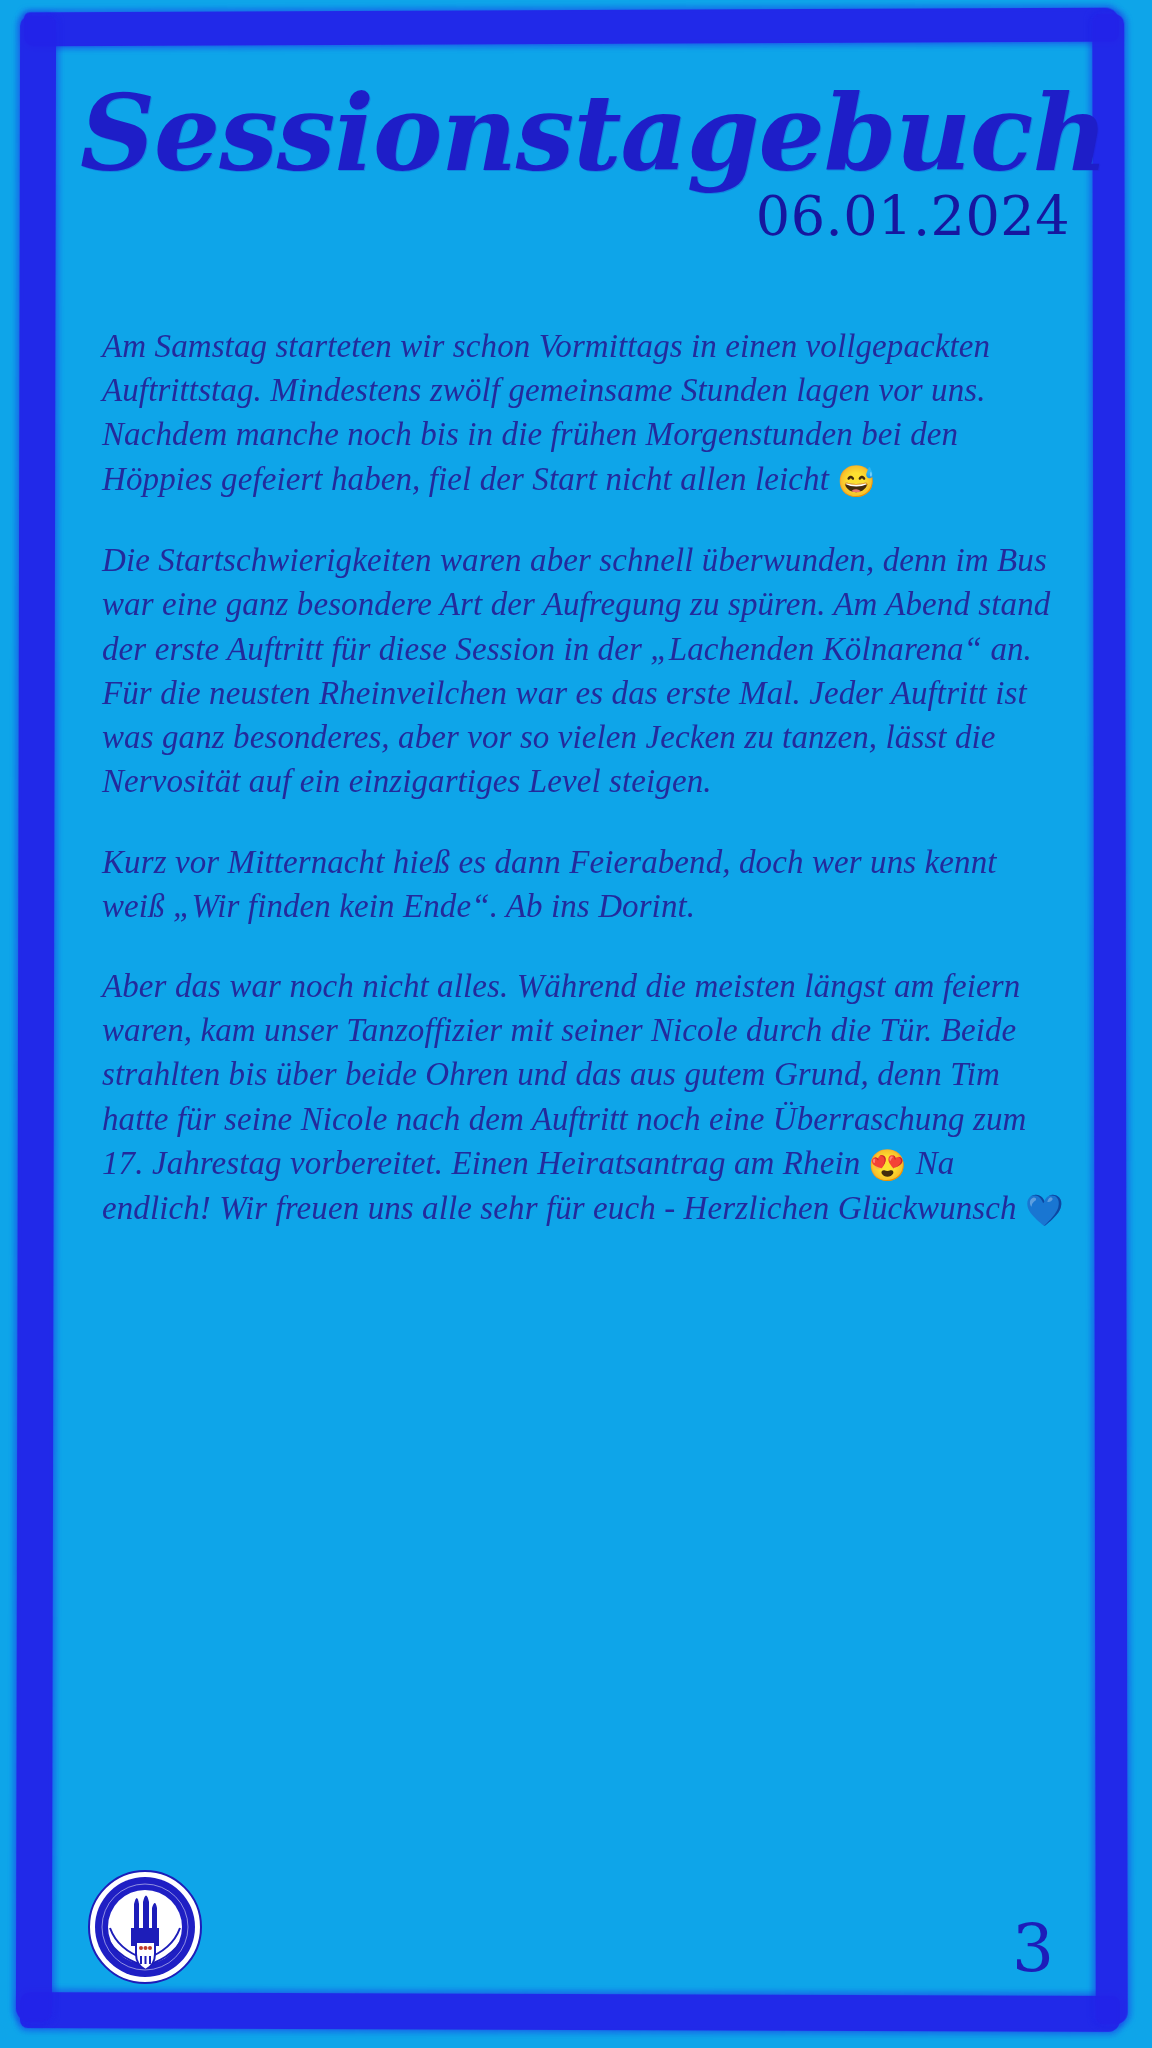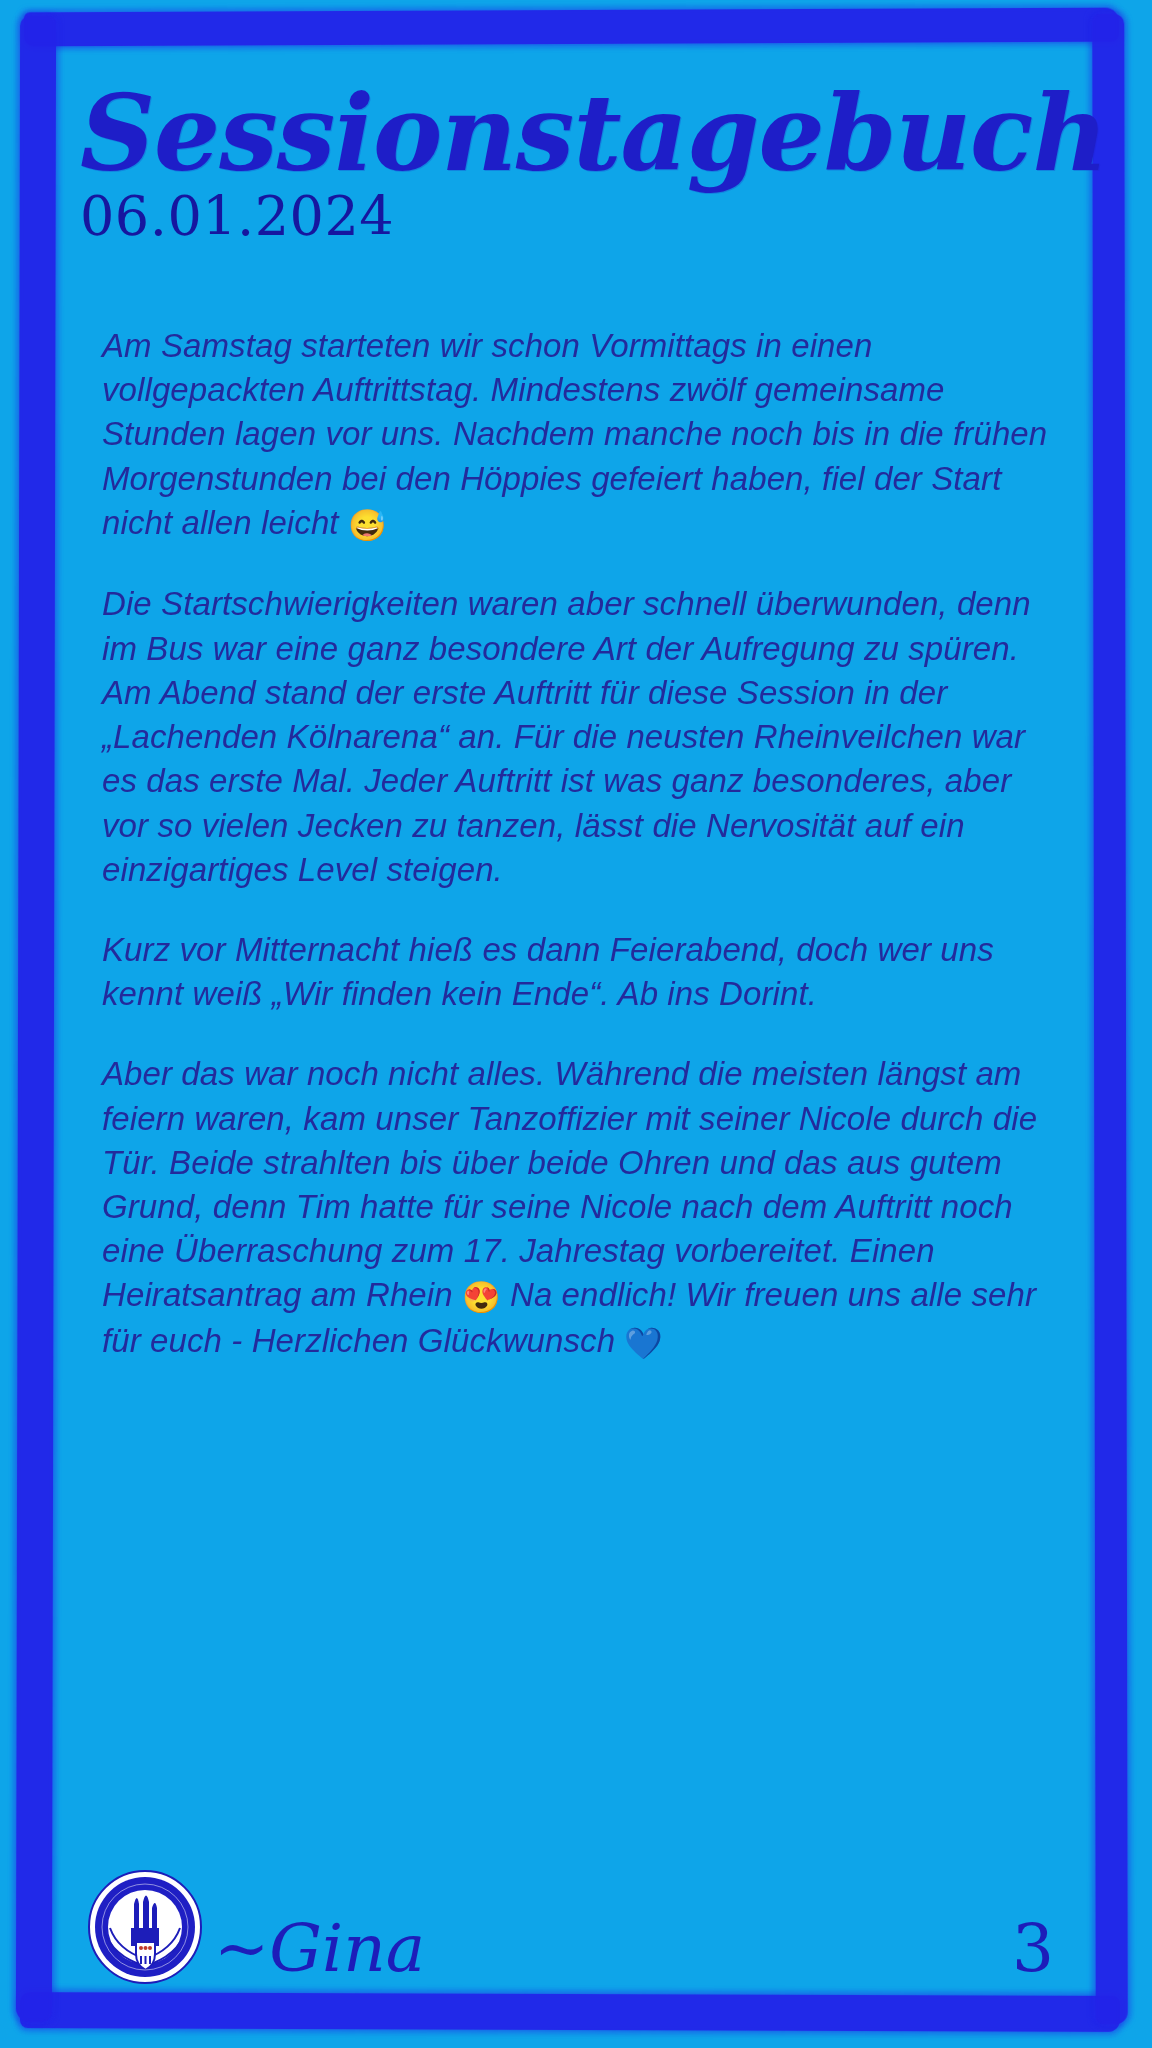--- a/index.html
+++ b/index.html
@@ -92,31 +92,31 @@
     text-align: center;
     margin: 42px 0 0 0;
     text-shadow: 1px 1px 0 rgba(30,30,200,0.25);
   }
 
   .doc-date {
     font-family: "DejaVu Serif", serif;
     color: #16169f;
     font-size: 54px;
     line-height: 1.0;
-    text-align: left;
+    text-align: right;
     margin: 4px 0 0 0;
     letter-spacing: 0.5px;
   }
 
   .body-text {
     margin-top: 80px;
     padding-left: 22px;
     padding-right: 6px;
     color: #232a9c;
-    font-family: Liberation Sans, sans-serif;
+    font-family: Liberation Serif, serif;
     font-style: italic;
     font-size: 33px;
     line-height: 1.34;
     letter-spacing: 0.1px;
   }
 
   .para {
     margin: 0 0 36px 0;
   }
   .para:last-child { margin-bottom: 12px; }
@@ -235,17 +235,16 @@
         <g fill="#1d1db9">
           <rect x="54" y="88" width="2" height="8"></rect>
           <rect x="58.5" y="88" width="2" height="8"></rect>
           <rect x="63" y="88" width="2" height="8"></rect>
         </g>
 
         <circle cx="59" cy="59" r="43" fill="none" stroke="#ffffff" stroke-width="1" opacity="0.5"></circle>
       </svg>
     </div>
 
-    <div class="signature">~Gina</div>
     <div class="page-number">3</div>
   </div>
 
 </div>
 
 </body></html>

